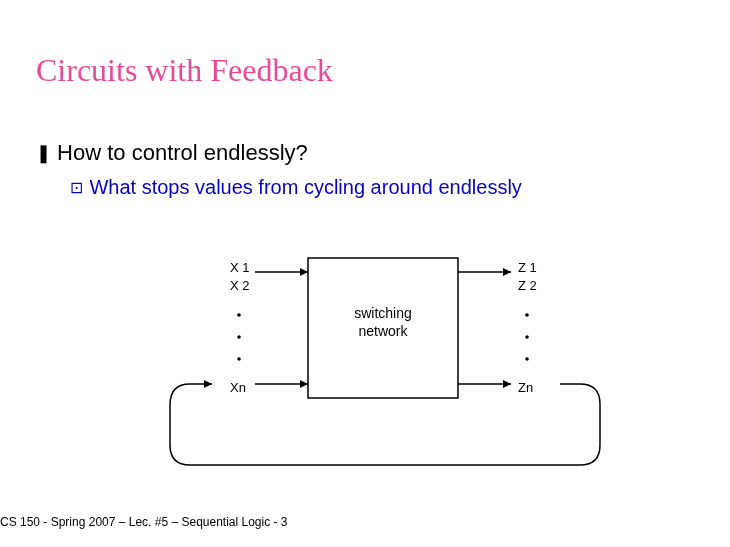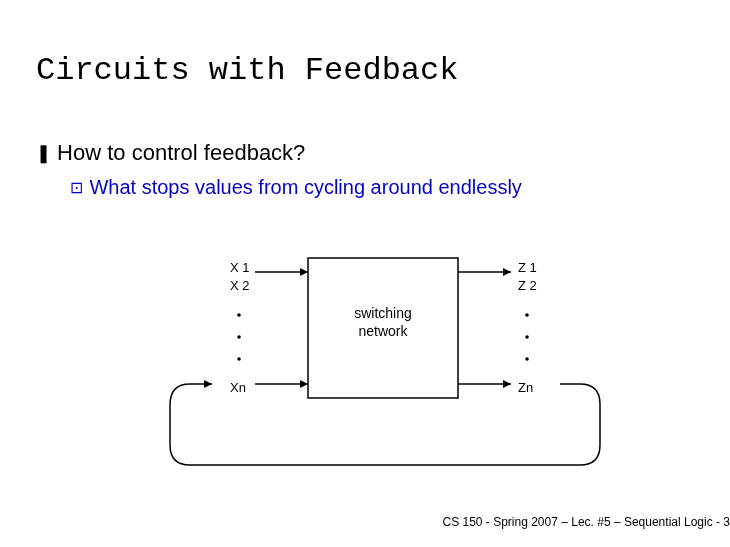--- a/index.html
+++ b/index.html
@@ -10,22 +10,22 @@
     background: #fff;
     font-family: "Comic Sans MS", "Comic Sans", cursive, sans-serif;
     position: relative;
     overflow: hidden;
   }
   .title {
     position: absolute;
     left: 36px;
     top: 52px;
     font-size: 32px;
-    color: #000000;
-    font-family: Liberation Mono, monospace;
+    color: #ec4899;
+    font-family: Liberation Serif, serif;
   }
   .bullet1 {
     position: absolute;
     left: 36px;
     top: 140px;
     font-size: 22px;
     color: #000;
     font-family: "Comic Sans MS", cursive, sans-serif;
   }
   .bullet1 .sym {
@@ -65,33 +65,33 @@
   }
   .io-label {
     font-family: Arial, Helvetica, sans-serif;
     font-size: 13px;
     fill: #000;
   }
   .footer {
     position: absolute;
     width: 730px;
     bottom: 18px;
-    text-align: right;
+    text-align: left;
     font-family: Arial, Helvetica, sans-serif;
     font-size: 12px;
     color: #000;
   }
 </style>
 </head>
 <body>
 
 <div class="title">Circuits with Feedback</div>
 
 <div class="bullet1">
-  <span class="sym">❚</span><span>How to control feedback?</span>
+  <span class="sym">❚</span><span>How to control endlessly?</span>
 </div>
 
 <div class="bullet2">
   <span class="sym">⊡</span><span>What stops values from cycling around endlessly</span>
 </div>
 
 <svg class="diagram" viewBox="0 0 730 547">
 
   <rect x="308" y="258" width="150" height="140" fill="#fff" stroke="#000" stroke-width="1.5"></rect>
   <text x="383" y="318" class="box-label">switching</text>

